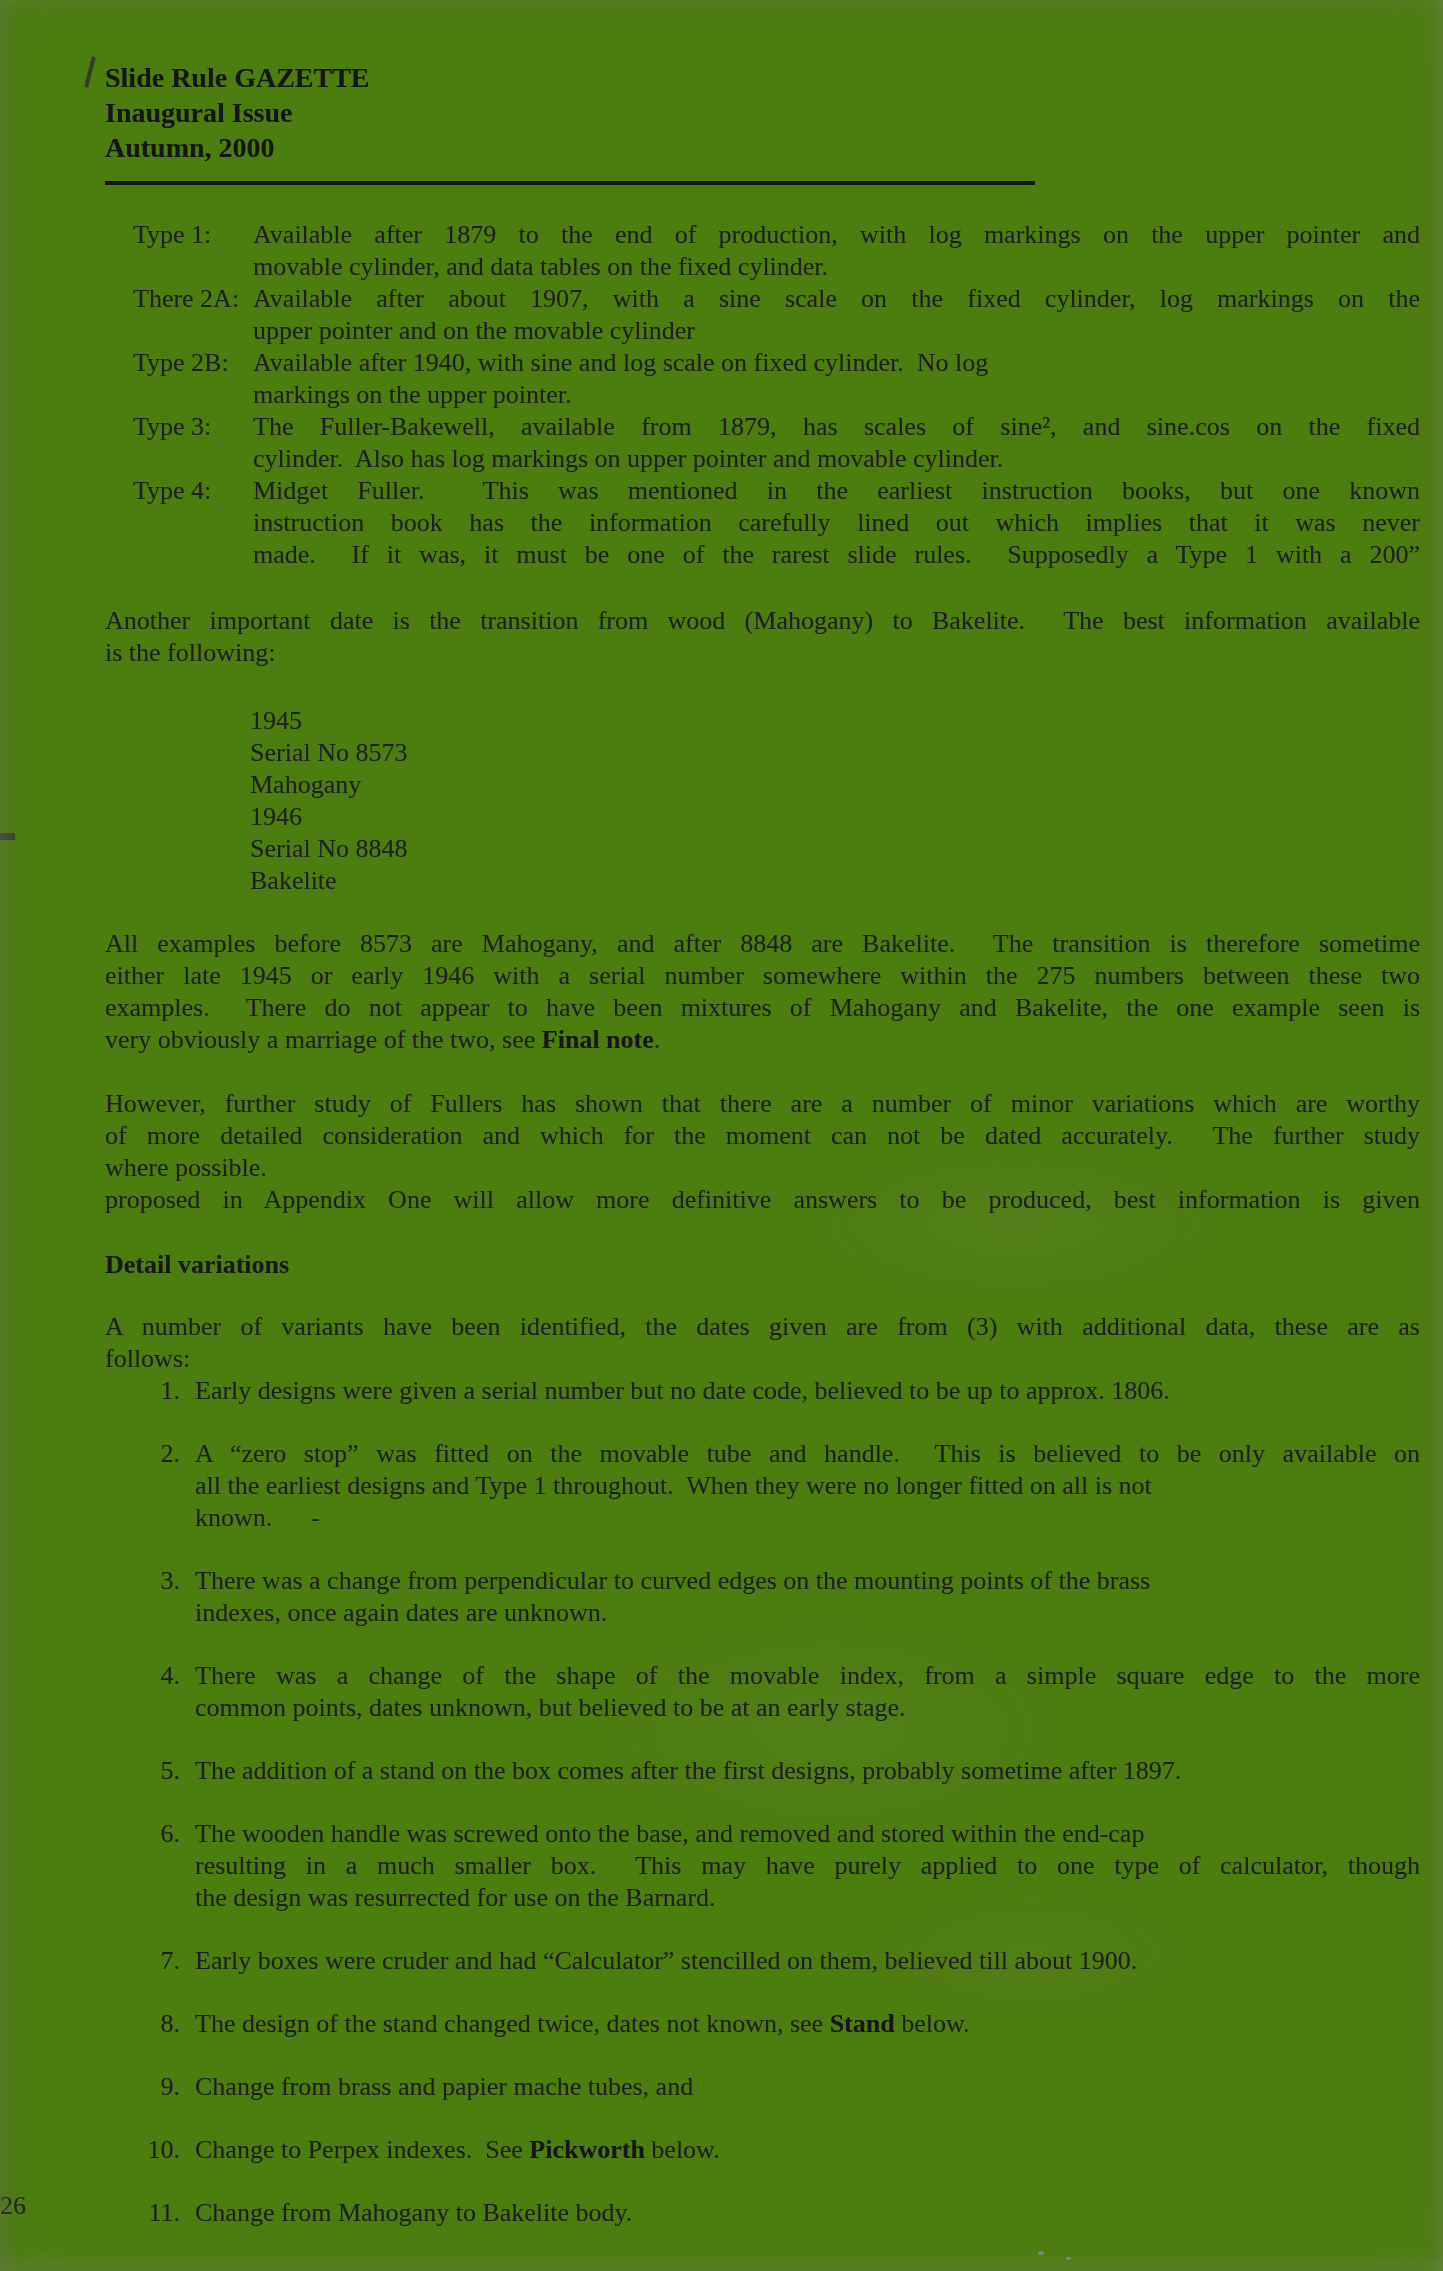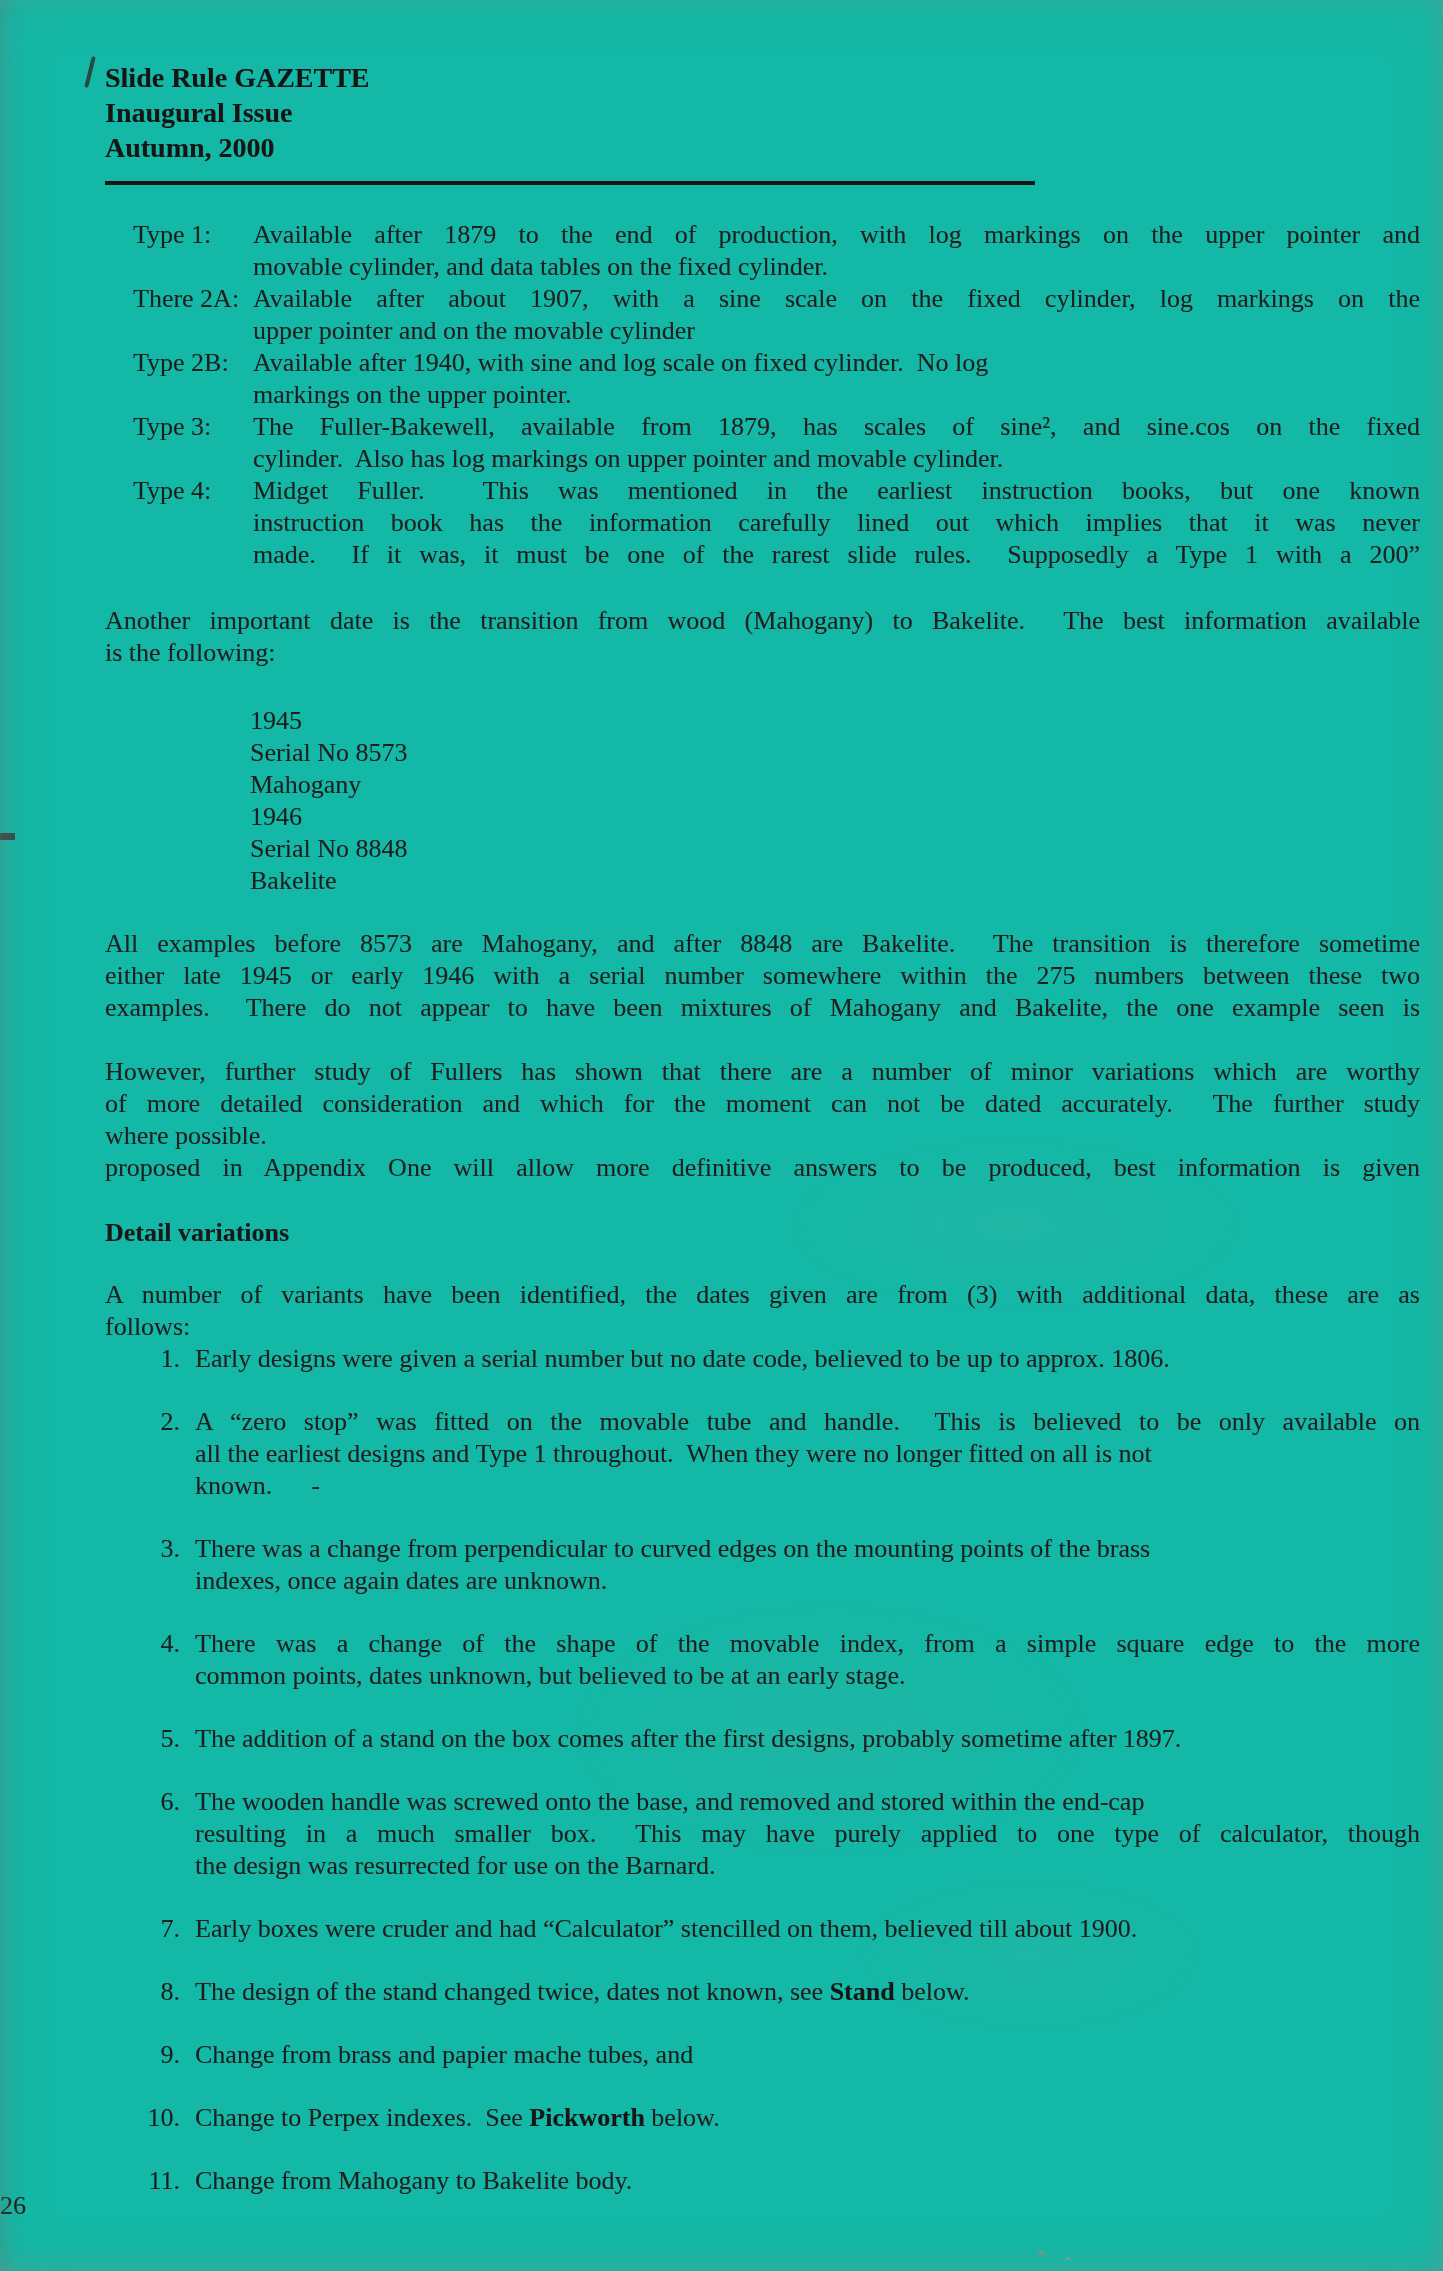--- a/index.html
+++ b/index.html
@@ -1,18 +1,18 @@
 <!DOCTYPE html>
 <html><head>
 <meta charset="utf-8">
 <style>
   html,body { margin:0; padding:0; background:#d8d8d4; }
   .page {
     position:relative; width:1443px; height:2271px;
-    background:#14b8a6;
+    background:#4d7c0f;
     font-family:"Liberation Serif", serif;
     font-size:26px; line-height:32px; color:#1f1f1f;
     overflow:hidden;
     text-shadow:0.2px 0.2px 0.4px rgba(60,60,60,0.35);
   }
   .page::before {
     content:""; position:absolute; inset:0; pointer-events:none; z-index:5;
     box-shadow:
       inset 0 0 60px rgba(130,128,120,0.10),
       inset 22px 0 18px -16px rgba(110,110,108,0.30),
@@ -134,20 +134,21 @@
         <span class="t-year">1946</span>
         <span class="t-serial">Serial No 8848</span>
         <span class="t-material">Bakelite</span>
       </div>
     </div>
 
     <div class="p-examples">
       <span class="line j">All examples before 8573 are Mahogany, and after 8848 are Bakelite.&nbsp; The transition is therefore sometime</span>
       <span class="line j">either late 1945 or early 1946 with a serial number somewhere within the 275 numbers between these two</span>
       <span class="line j">examples.&nbsp; There do not appear to have been mixtures of Mahogany and Bakelite, the one example seen is</span>
+      <span class="line"><span>very obviously a marriage of the two, see </span><b>Final note</b><span>.</span></span>
     </div>
 
     <div class="p-however">
       <span class="line j">However, further study of Fullers has shown that there are a number of minor variations which are worthy</span>
       <span class="line j">of more detailed consideration and which for the moment can not be dated accurately.&nbsp; The further study</span>
       <span class="line">where possible.</span>
       <span class="line j">proposed in Appendix One will allow more definitive answers to be produced, best information is given</span>
     </div>
 
     <div class="h-detail">Detail variations</div>

